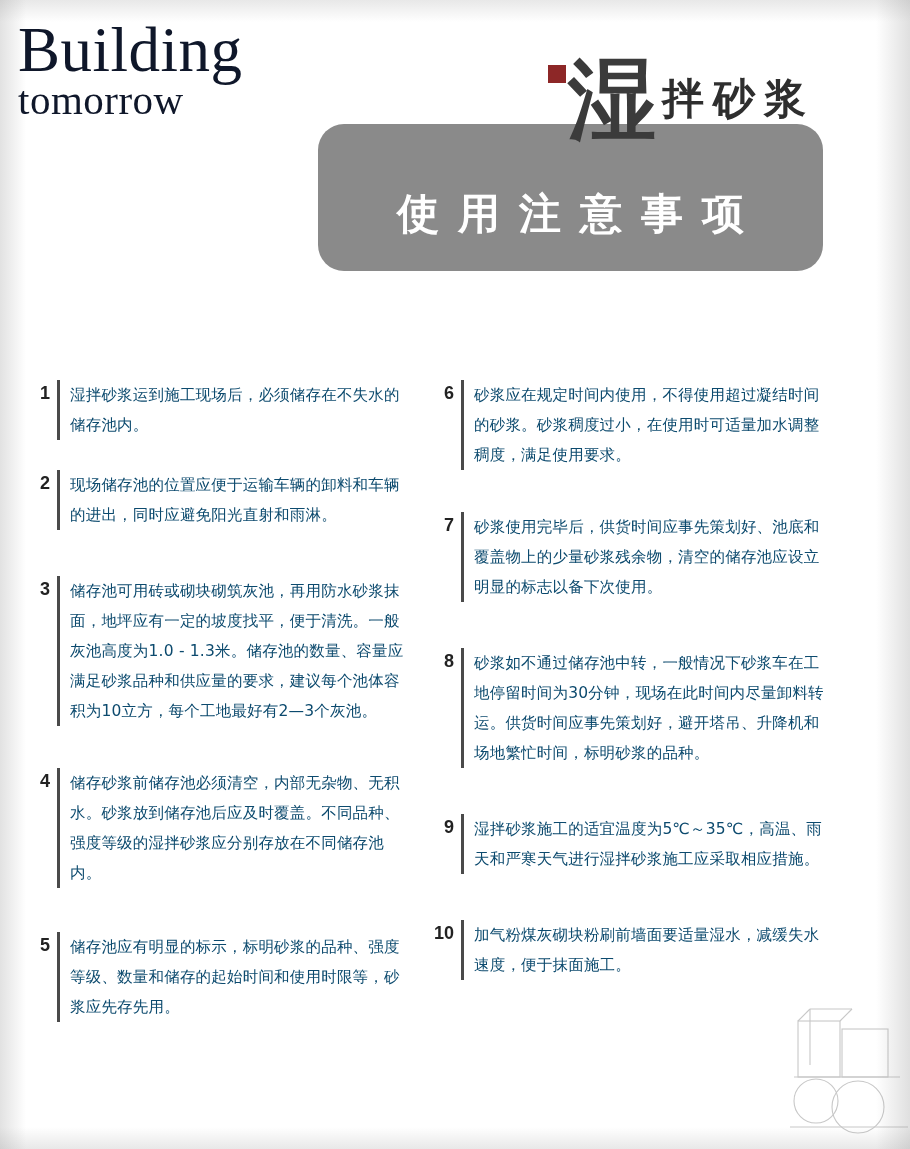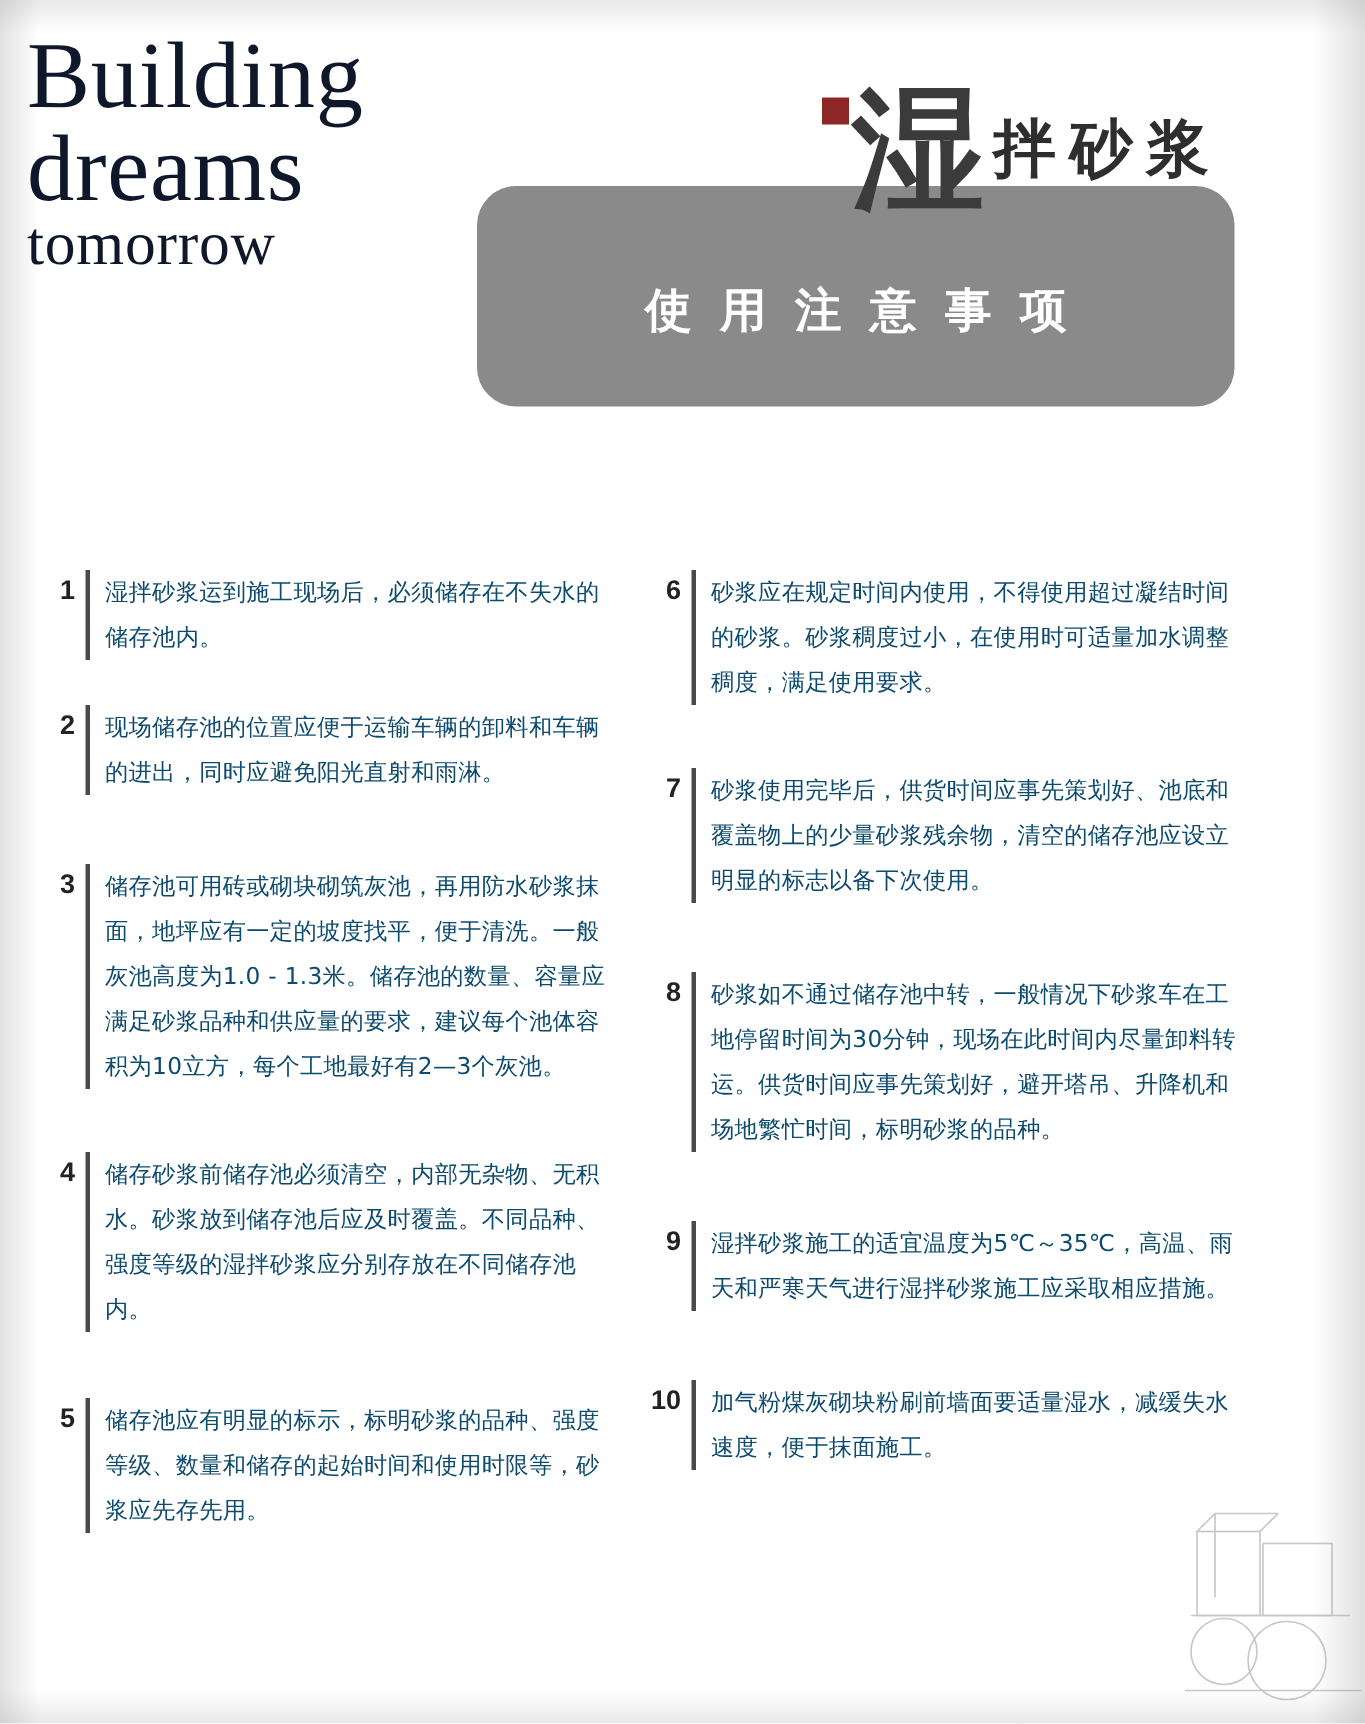--- a/index.html
+++ b/index.html
@@ -58,21 +58,21 @@
     height: 147px;
     background: #8a8a8a;
     border-radius: 26px;
   }
   .subtitle {
     position: absolute;
     left: 0; right: 0;
     top: 62px;
     text-align: center;
     color: #ffffff;
-    font-size: 31px;
+    font-size: 42px;
     letter-spacing: 19px;
     text-indent: 19px;
     font-weight: bold;
   }
 
   .big-title {
     position: absolute;
     left: 548px;
     top: 60px;
     display: flex;
@@ -165,21 +165,20 @@
 </style>
 </head>
 <body>
 
 <div class="page-bg"></div>
 
 <div class="sheet">
 
   <div class="headline">
     <span class="l1">Building</span>
-    <span class="l2">dreams</span>
     <span class="l4">tomorrow</span>
   </div>
 
   <div class="title-block">
     <div class="subtitle">使用注意事项</div>
   </div>
 
   <div class="big-title">
     <span class="red-square"></span>
     <span class="shi">湿</span>

